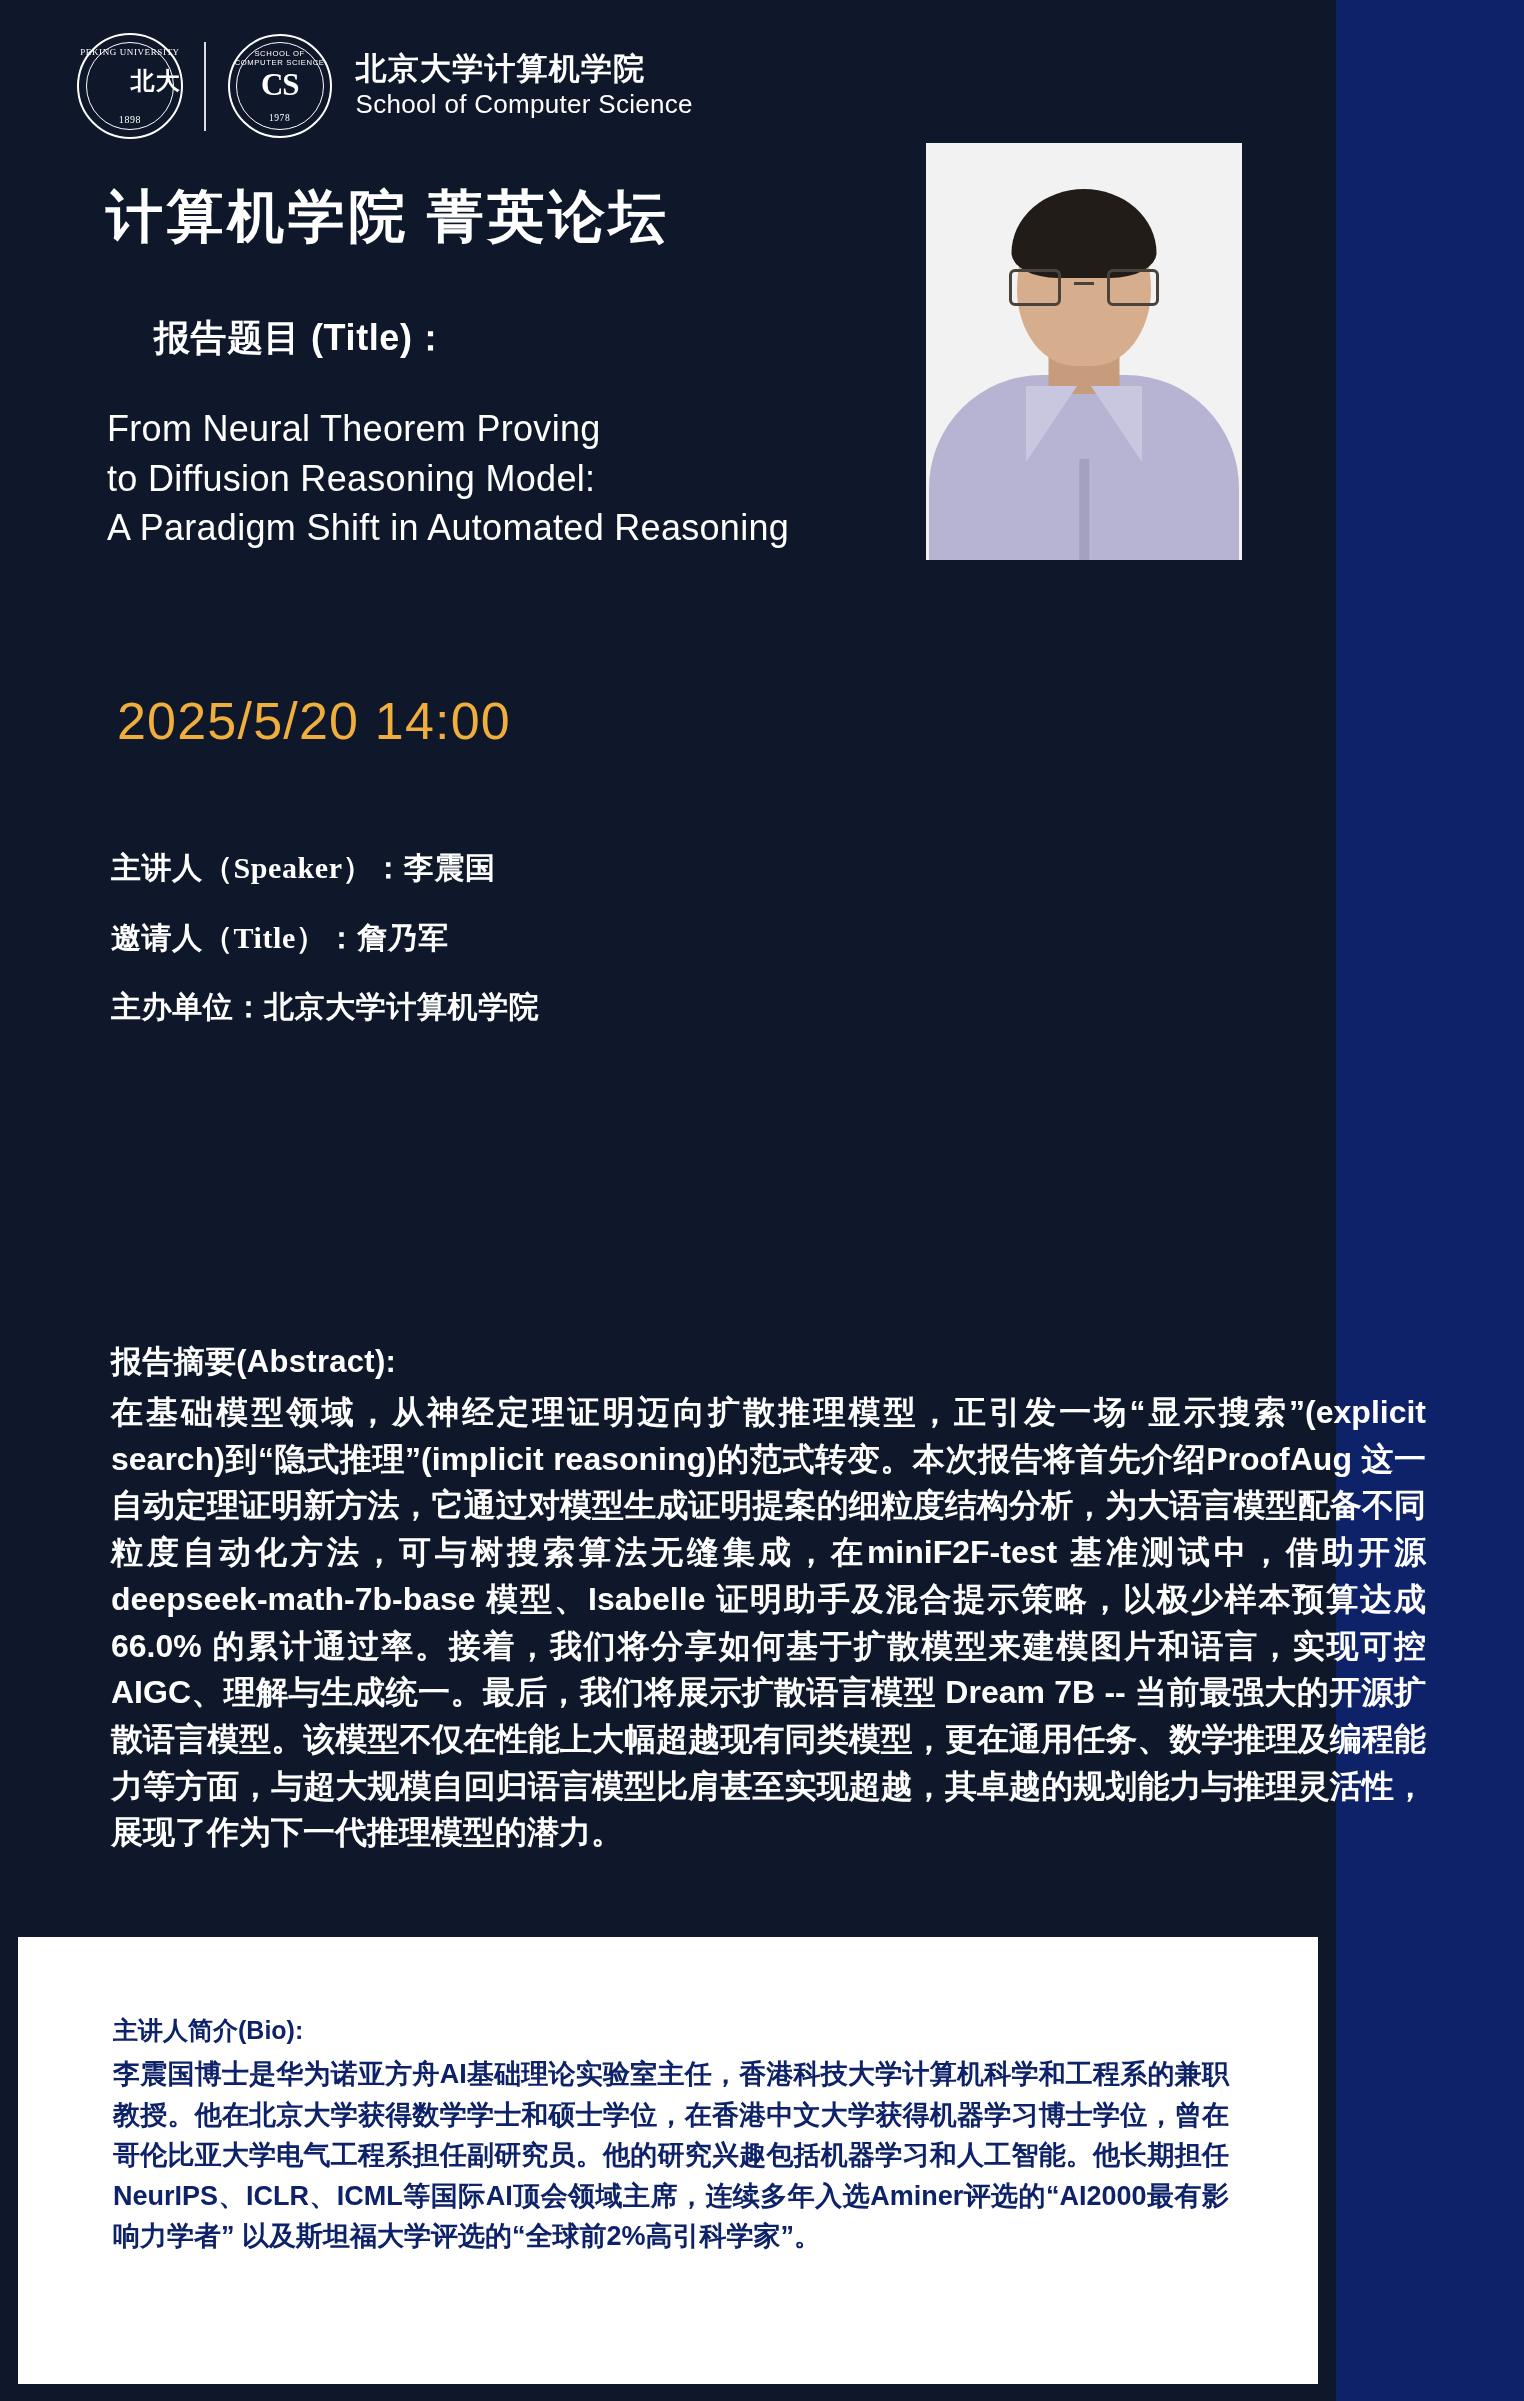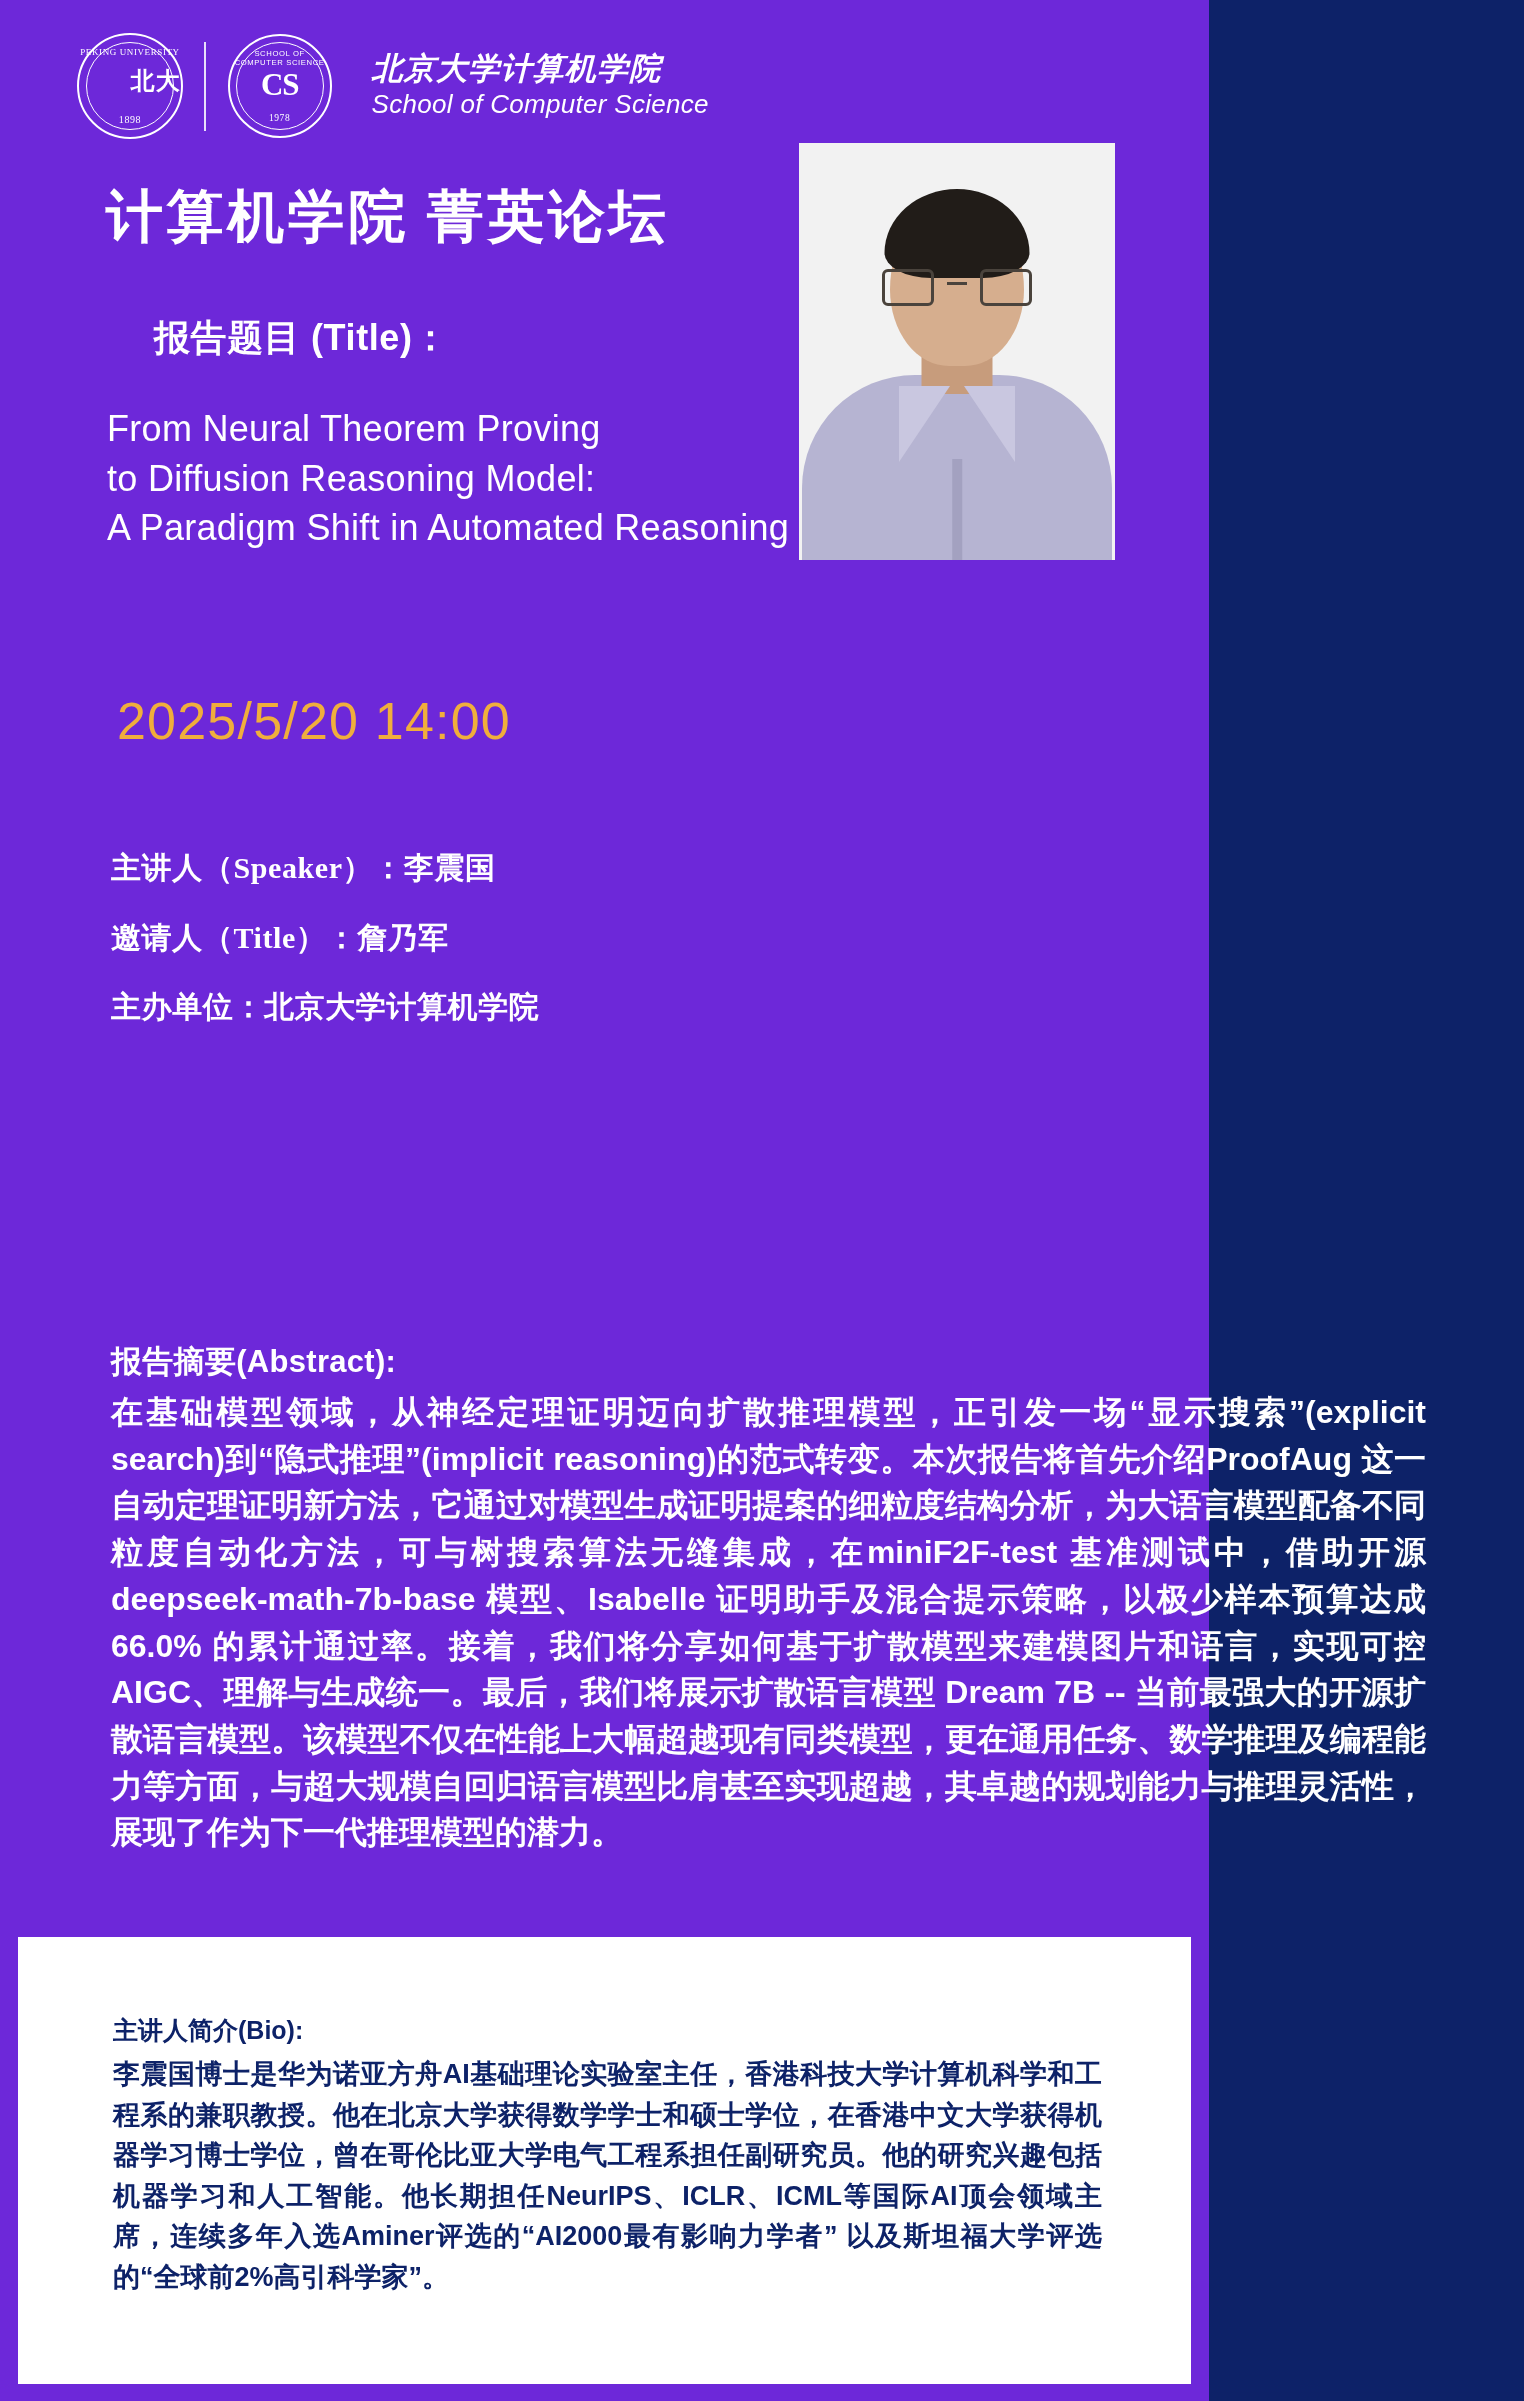--- a/index.html
+++ b/index.html
@@ -9,23 +9,23 @@
   body {
     width: 1525px;
     height: 2401px;
     background: #0d2268;
     font-family: "Liberation Sans", sans-serif;
     overflow: hidden;
     position: relative;
   }
   .poster {
     position: relative;
-    width: 1209px;
+    width: 1336px;
     height: 2401px;
-    background: #6d28d9;
+    background: #0f172a;
     box-sizing: border-box;
   }
 
   
   .header {
     position: absolute;
     left: 77px;
     top: 33px;
     display: flex;
     align-items: center;
@@ -101,23 +101,22 @@
     position: absolute;
     left: 0; right: 0; top: 31px;
     text-align: center;
     color: #ffffff;
     font-size: 31px;
     font-weight: bold;
     font-family: "Liberation Serif", serif;
     letter-spacing: -1.2px;
   }
   .org-names {
-    margin-left: 40px;
-    color: #ffffff;
-    font-style: italic;
+    margin-left: 24px;
+    color: #ffffff;
   }
   .org-cn {
     font-size: 31px;
     font-weight: bold;
     letter-spacing: 1.2px;
     line-height: 1.18;
     font-family: "Liberation Sans", sans-serif;
   }
   .org-en {
     font-size: 26px;

